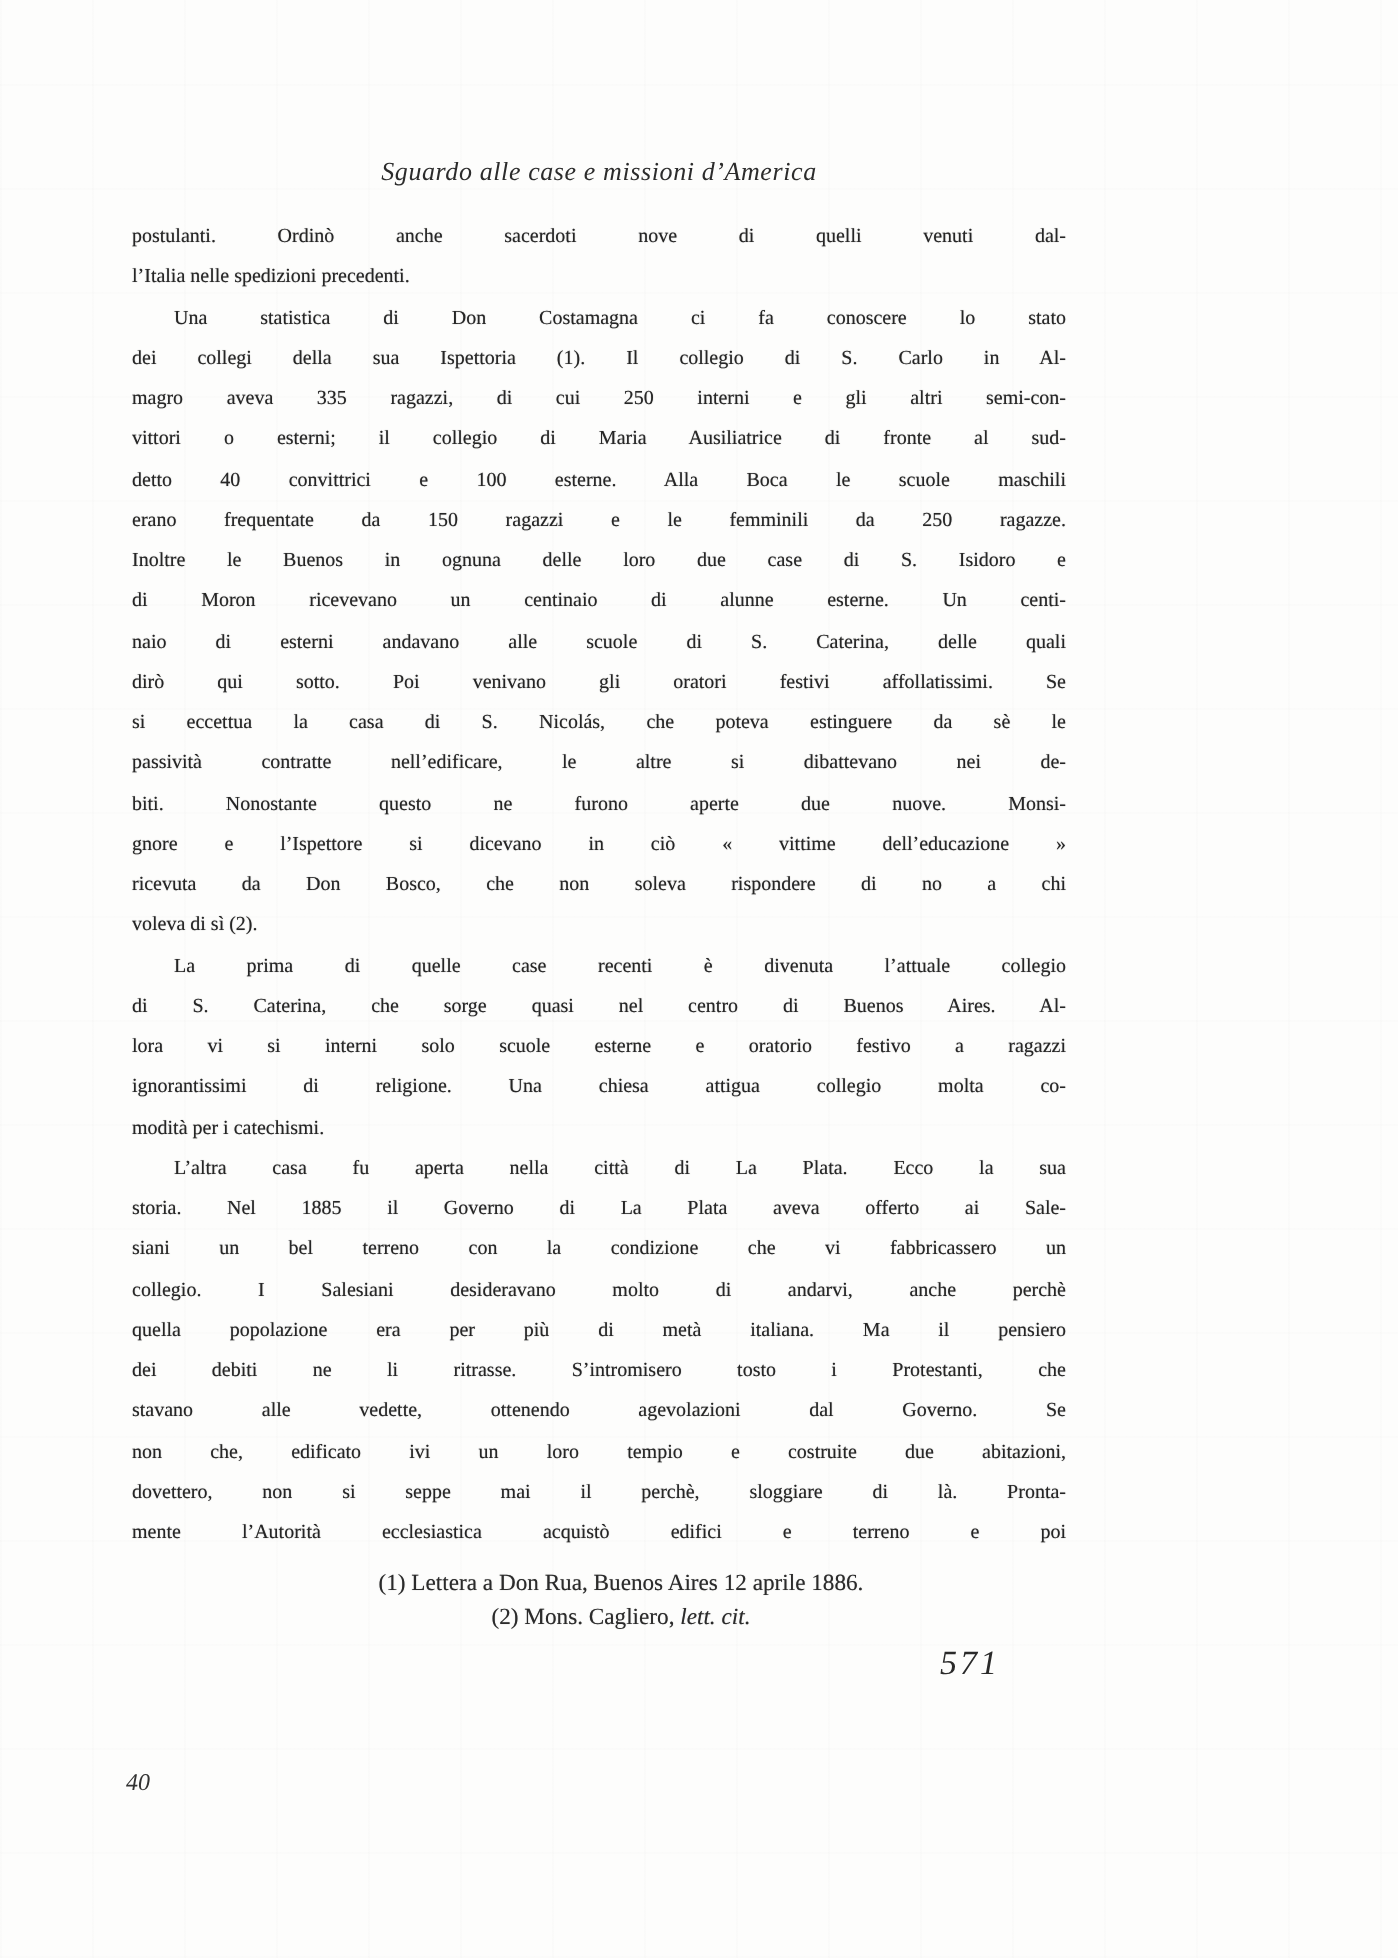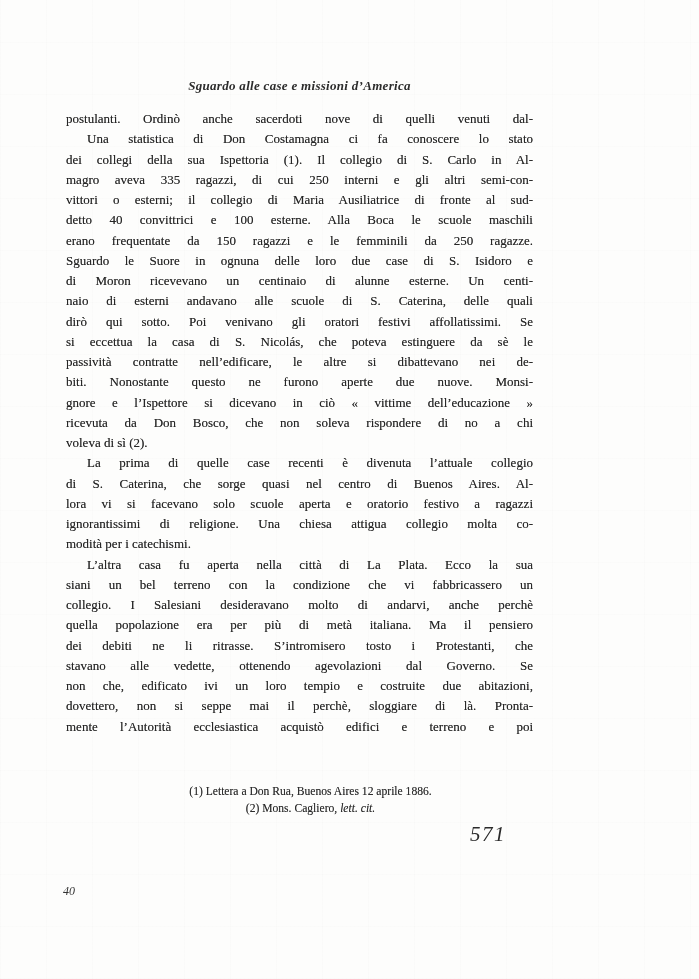--- a/index.html
+++ b/index.html
@@ -24,32 +24,31 @@
     position: absolute;
     top: 78px;
     left: 66px;
     width: 467px;
     text-align: center;
     font-style: italic;
     font-size: 13px;
     line-height: 15px;
     letter-spacing: 0.3px;
     color: #2c2c2c;
-    font-weight: bold;
   }
   .body-text {
     position: absolute;
     top: 109px;
     left: 66px;
     width: 467px;
   }
   .line {
     height: 20.25px;
     line-height: 20.25px;
-    font-size: 13px;
+    font-size: 10px;
     text-align: justify;
     text-align-last: justify;
     white-space: normal;
     overflow: visible;
     text-shadow: 0 0 0.5px rgba(38,38,38,0.55);
   }
   .line.indent {
     text-indent: 21px;
   }
   .line.para-end {
@@ -68,21 +67,21 @@
     text-align: center;
   }
   .footnote-italic {
     font-style: italic;
     margin-top: 16px;
   }
   .page-number {
     position: absolute;
     top: 822px;
     left: 470px;
-    font-size: 21px;
+    font-size: 17px;
     font-style: italic;
     letter-spacing: 1.5px;
     color: #2a2a2a;
   }
   .folio-number {
     position: absolute;
     top: 884px;
     left: 63px;
     font-size: 12px;
     color: #333;
@@ -91,42 +90,44 @@
 </style>
 </head>
 <body>
 
 <div class="scan-page">
 
   <div class="running-header">Sguardo alle case e missioni d’America</div>
 
   <div class="body-text">
     <div class="line">postulanti. Ordinò anche sacerdoti nove di quelli venuti dal-</div>
+    <div class="line para-end">l’Italia nelle spedizioni precedenti.</div>
     <div class="line indent">Una statistica di Don Costamagna ci fa conoscere lo stato</div>
     <div class="line">dei collegi della sua Ispettoria (1). Il collegio di S. Carlo in Al-</div>
     <div class="line">magro aveva 335 ragazzi, di cui 250 interni e gli altri semi-con-</div>
     <div class="line">vittori o esterni; il collegio di Maria Ausiliatrice di fronte al sud-</div>
     <div class="line">detto 40 convittrici e 100 esterne. Alla Boca le scuole maschili</div>
     <div class="line">erano frequentate da 150 ragazzi e le femminili da 250 ragazze.</div>
-    <div class="line">Sguardo le Suore in ognuna delle loro due case di S. Isidoro e</div>
+    <div class="line">Inoltre le Buenos in ognuna delle loro due case di S. Isidoro e</div>
     <div class="line">di Moron ricevevano un centinaio di alunne esterne. Un centi-</div>
     <div class="line">naio di esterni andavano alle scuole di S. Caterina, delle quali</div>
     <div class="line">dirò qui sotto. Poi venivano gli oratori festivi affollatissimi. Se</div>
     <div class="line">si eccettua la casa di S. Nicolás, che poteva estinguere da sè le</div>
     <div class="line">passività contratte nell’edificare, le altre si dibattevano nei de-</div>
     <div class="line">biti. Nonostante questo ne furono aperte due nuove. Monsi-</div>
     <div class="line">gnore e l’Ispettore si dicevano in ciò « vittime dell’educazione »</div>
     <div class="line">ricevuta da Don Bosco, che non soleva rispondere di no a chi</div>
     <div class="line para-end">voleva di sì (2).</div>
     <div class="line indent">La prima di quelle case recenti è divenuta l’attuale collegio</div>
     <div class="line">di S. Caterina, che sorge quasi nel centro di Buenos Aires. Al-</div>
-    <div class="line">lora vi si facevano solo scuole aperta e oratorio festivo a ragazzi</div>
+    <div class="line">lora vi si interni solo scuole esterne e oratorio festivo a ragazzi</div>
     <div class="line">ignorantissimi di religione. Una chiesa attigua collegio molta co-</div>
     <div class="line para-end">modità per i catechismi.</div>
     <div class="line indent">L’altra casa fu aperta nella città di La Plata. Ecco la sua</div>
+    <div class="line">storia. Nel 1885 il Governo di La Plata aveva offerto ai Sale-</div>
     <div class="line">siani un bel terreno con la condizione che vi fabbricassero un</div>
     <div class="line">collegio. I Salesiani desideravano molto di andarvi, anche perchè</div>
     <div class="line">quella popolazione era per più di metà italiana. Ma il pensiero</div>
     <div class="line">dei debiti ne li ritrasse. S’intromisero tosto i Protestanti, che</div>
     <div class="line">stavano alle vedette, ottenendo agevolazioni dal Governo. Se</div>
     <div class="line">non che, edificato ivi un loro tempio e costruite due abitazioni,</div>
     <div class="line">dovettero, non si seppe mai il perchè, sloggiare di là. Pronta-</div>
     <div class="line">mente l’Autorità ecclesiastica acquistò edifici e terreno e poi</div>
   </div>
 

